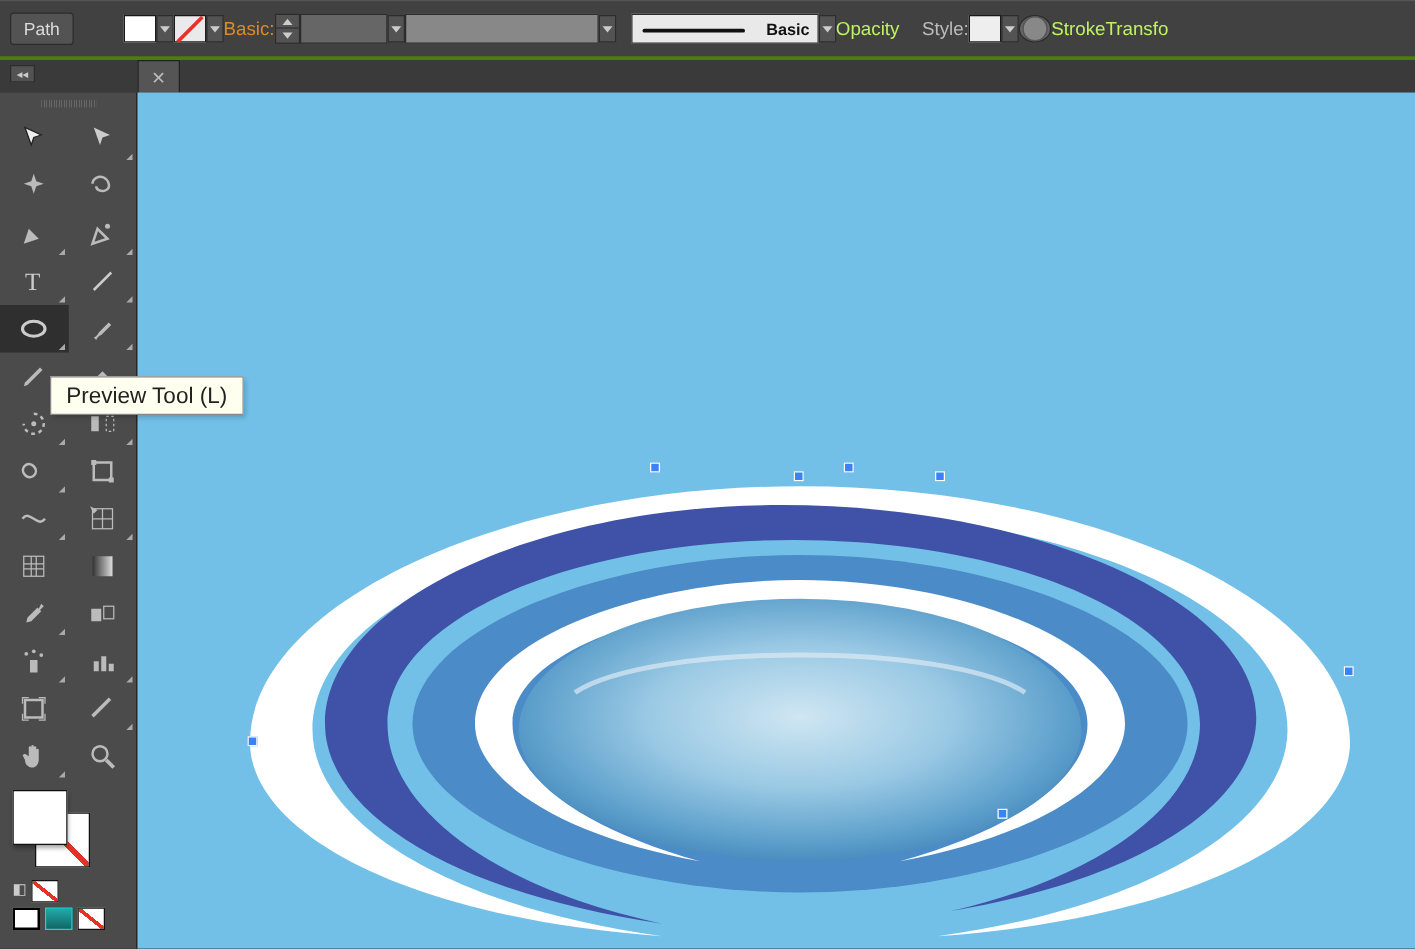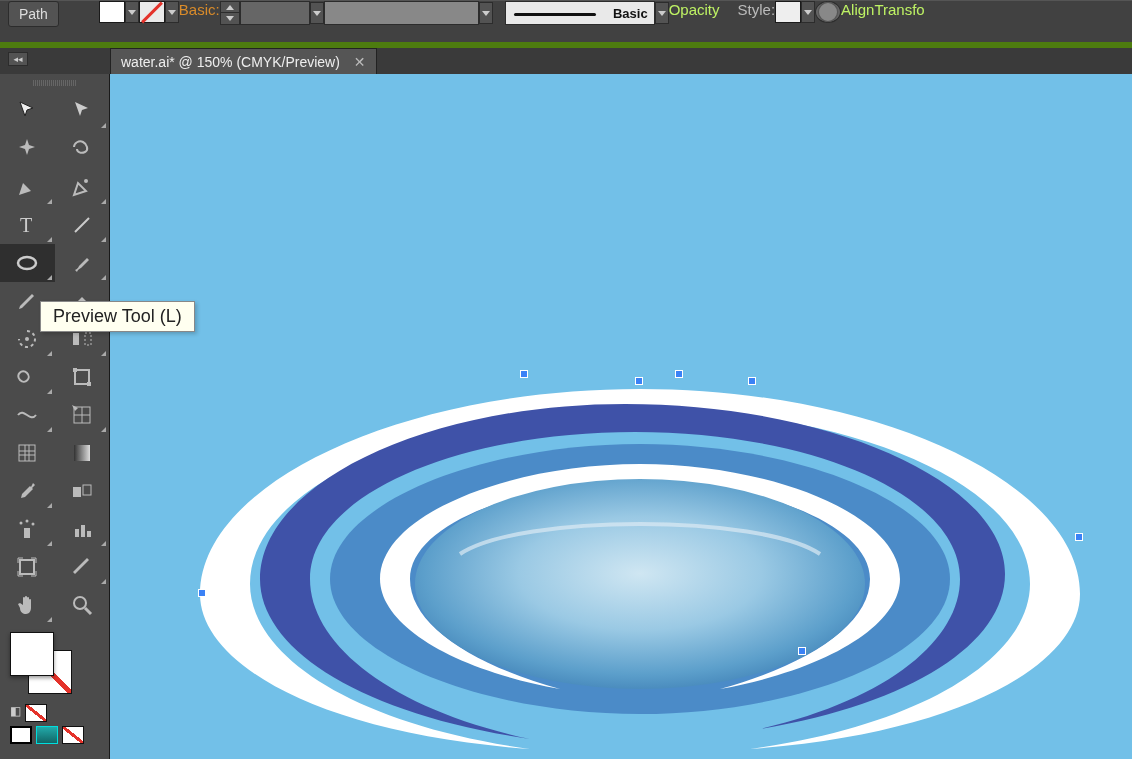--- a/index.html
+++ b/index.html
@@ -1,17 +1,17 @@
 <!DOCTYPE html>
 <html><head>
 <meta charset="utf-8">
 <style>
   html,body{margin:0;padding:0;height:100%;width:1132px;background:#303030;font-family:"Segoe UI",Arial,sans-serif;color:#ddd;overflow:hidden;}
   *{box-sizing:border-box;}
-  .topbar{height:48px;background:#414141;border-top:1px solid #555;border-bottom:6px solid #4d7c0f;display:flex;align-items:flex-start;padding:0 8px;gap:0;}
+  .topbar{height:48px;background:#414141;border-top:1px solid #555;border-bottom:3px solid #4d7c0f;display:flex;align-items:center;padding:0 8px;gap:0;}
   .path-btn{background:#535353;border:1px solid #2c2c2c;border-radius:3px;padding:4px 10px;font-size:14px;color:#ddd;cursor:pointer;}
   .swatch-box{width:26px;height:22px;border:1px solid #1a1a1a;background:#fff;display:inline-block;}
   .swatch-stroke{width:26px;height:22px;border:1px solid #1a1a1a;display:inline-flex;align-items:center;justify-content:center;background:#eaeaea;}
   .swatch-stroke .slash{position:absolute;width:28px;height:3px;background:#e4322a;transform:rotate(-45deg);}
   .drop-tri{width:14px;height:22px;background:#535353;border:1px solid #2c2c2c;display:flex;align-items:center;justify-content:center;}
   .tri{width:0;height:0;border-left:4px solid transparent;border-right:4px solid transparent;border-top:5px solid #ccc;}
   .lbl{color:#d98b2a;font-size:15px;}
   .lbl-gray{color:#bbb;font-size:15px;margin-left:18px;}
   .spinner{display:flex;flex-direction:column;border:1px solid #2c2c2c;}
   .spinner div{width:18px;height:11px;background:#535353;display:flex;align-items:center;justify-content:center;}
@@ -113,29 +113,28 @@
         <span class="tri"></span>
       </span>
   </div>
 
   <span class="squash">
     <svg viewBox="0 0 20 20">
         <circle cx="10" cy="10" r="8" fill="#888" stroke="#555"></circle>
       </svg>
   </span>
 
-  <span class="link">Align</span>
+  <span class="link">Stroke</span>
   <span class="link">Transfo</span>
 </div>
 
 <div class="collapse-arrows" style="position:absolute;top:52px;left:6px">◂◂</div>
 
 <div class="tab-strip">
   <div class="doc-tab">
-    <span>water.ai* @ 150% (CMYK/Preview)</span>
     <span class="close-x">✕</span>
   </div>
 </div>
 
 <div class="main">
 
   <div class="tools">
     <div class="grip"></div>
     <div class="tool-grid">
       <div class="tool">

